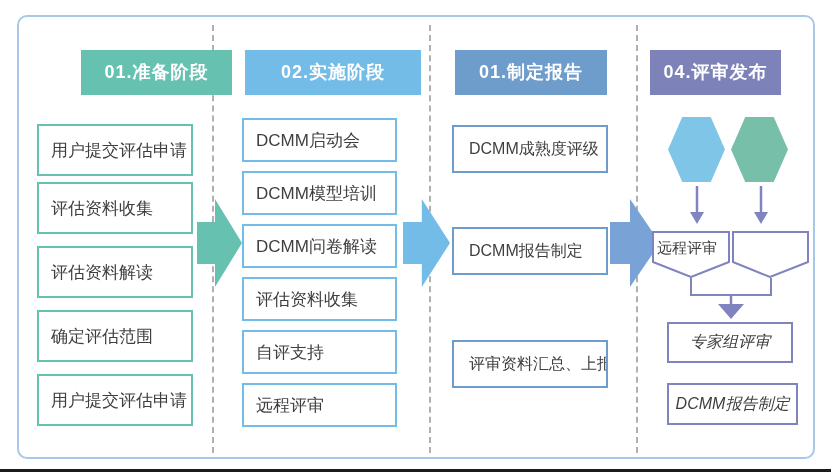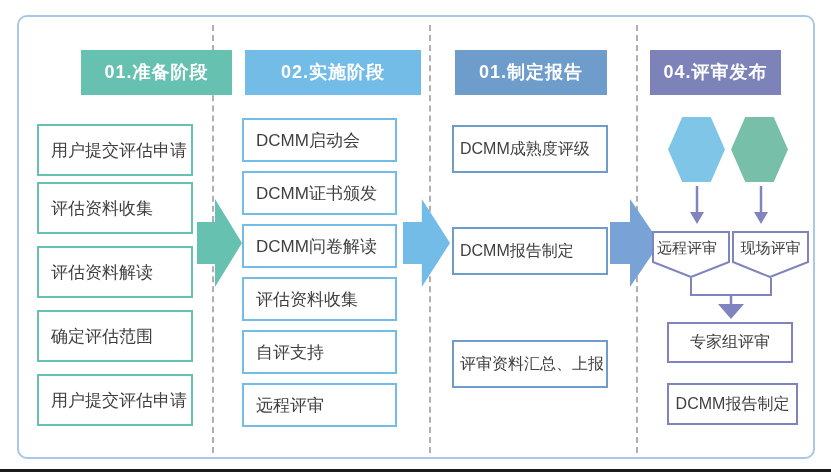--- a/index.html
+++ b/index.html
@@ -23,22 +23,22 @@
   .hdr2 { background:#74BCE8; }
   .hdr3 { background:#6E9CCB; }
   .hdr4 { background:#7D82B8; }
   .item-box {
     position:absolute; background:#ffffff; color:#3F3F3F;
     font-size:17px; padding-left:12px; overflow:hidden; white-space:nowrap;
     display:flex; align-items:center;
   }
   .b1 { border:2px solid #66C1B1; width:156px; left:37px; height:52px; }
   .b2 { border:2px solid #74BCE8; width:155px; left:242px; height:44px; }
-  .b3 { border:2px solid #6E9CCB; width:156px; left:452px; height:48px; font-size:16px; padding-left:6px; }
-  .b4 { border:2px solid #8084BE; justify-content:center; padding-left:0; font-size:16px; }
+  .b3 { border:2px solid #6E9CCB; width:156px; left:452px; height:48px; font-size:16px; padding-left:15px; }
+  .b4 { border:2px solid #8084BE; justify-content:center; padding-left:0; font-size:16px;font-style:italic; }
   .flow-arrow {
     position:absolute; top:199px; height:88px;
     clip-path:polygon(0% 26%, 40% 26%, 40% 0%, 100% 50%, 40% 100%, 40% 74%, 0% 74%);
   }
   .hexagon {
     position:absolute; top:117px; width:57px; height:65px;
     clip-path:polygon(25% 0%, 75% 0%, 100% 50%, 75% 100%, 25% 100%, 0% 50%);
   }
   .penta-wrap { position:absolute; top:231px; width:70px; height:47px; }
   .penta-label {
@@ -61,21 +61,21 @@
 <div class="item-box b1" style="top:124px">用户提交评估申请</div>
 <div class="item-box b1" style="top:182px">评估资料收集</div>
 <div class="item-box b1" style="top:246px">评估资料解读</div>
 <div class="item-box b1" style="top:310px">确定评估范围</div>
 <div class="item-box b1" style="top:374px">用户提交评估申请</div>
 
 <div class="flow-arrow" style="left:197px; width:45px; background:#66C1B1"></div>
 
 <div class="phase-header hdr2" style="left:245px; top:50px; width:176px">02.实施阶段</div>
 <div class="item-box b2" style="top:118px">DCMM启动会</div>
-<div class="item-box b2" style="top:171px">DCMM证书颁发</div>
+<div class="item-box b2" style="top:171px">DCMM模型培训</div>
 <div class="item-box b2" style="top:224px">DCMM问卷解读</div>
 <div class="item-box b2" style="top:277px">评估资料收集</div>
 <div class="item-box b2" style="top:330px">自评支持</div>
 <div class="item-box b2" style="top:383px">远程评审</div>
 
 <div class="flow-arrow" style="left:403px; width:47px; background:#74BCE8"></div>
 
 <div class="phase-header hdr3" style="left:455px; top:50px; width:152px">01.制定报告</div>
 <div class="item-box b3" style="top:125px">DCMM成熟度评级</div>
 <div class="item-box b3" style="top:227px">DCMM报告制定</div>
@@ -100,21 +100,20 @@
 <div class="penta-wrap" style="left:652px">
   <svg width="78" height="47" viewBox="0 0 78 47">
     <polygon points="1,1 77,1 77,31 39,46 1,31" fill="#ffffff" stroke="#8084BE" stroke-width="2"></polygon>
   </svg>
   <div class="penta-label">远程评审</div>
 </div>
 <div class="penta-wrap" style="left:732px; width:77px">
   <svg width="77" height="47" viewBox="0 0 77 47">
     <polygon points="1,1 76,1 76,31 38,46 1,31" fill="#ffffff" stroke="#8084BE" stroke-width="2"></polygon>
   </svg>
-  <div class="penta-label">现场评审</div>
 </div>
 
 <svg style="position:absolute; left:651px; top:278px" width="160" height="42" viewBox="0 0 160 42">
   <polyline points="40,0 40,17 120,17 120,0" fill="none" stroke="#8084BE" stroke-width="2"></polyline>
   <line x1="80" y1="17" x2="80" y2="27" stroke="#8084BE" stroke-width="2.5"></line>
   <polygon points="67,26 93,26 80,41" fill="#8084BE"></polygon>
 </svg>
 
 <div class="item-box b4" style="left:667px; top:322px; width:126px; height:41px">专家组评审</div>
 <div class="item-box b4" style="left:667px; top:383px; width:131px; height:42px">DCMM报告制定</div>

